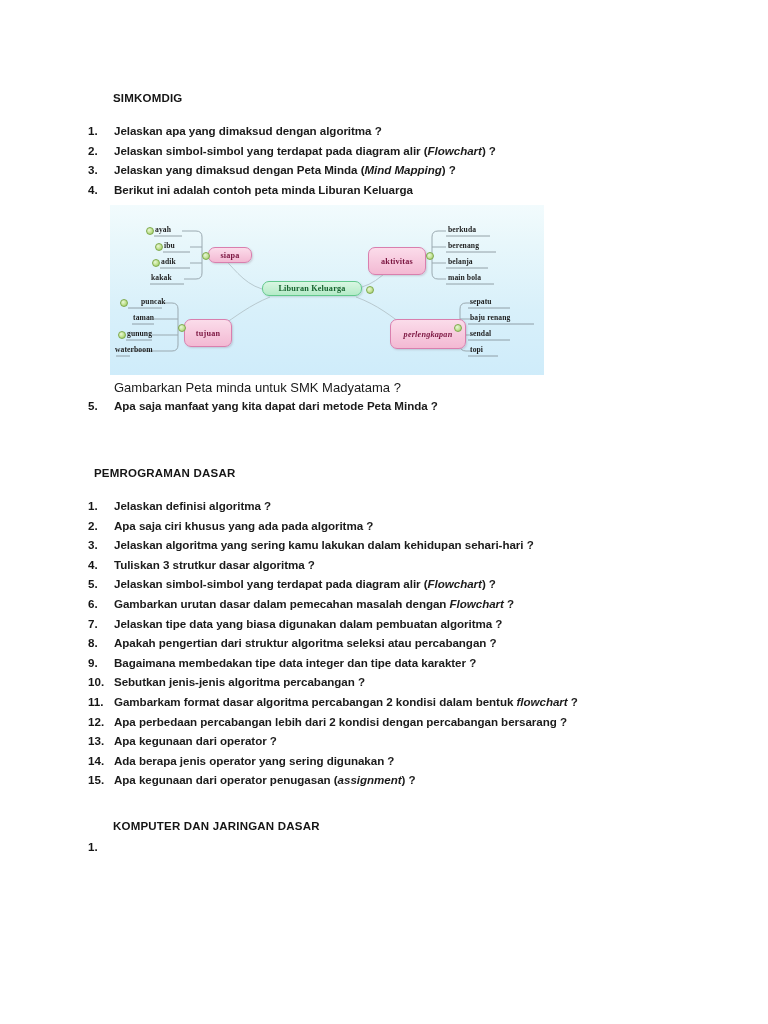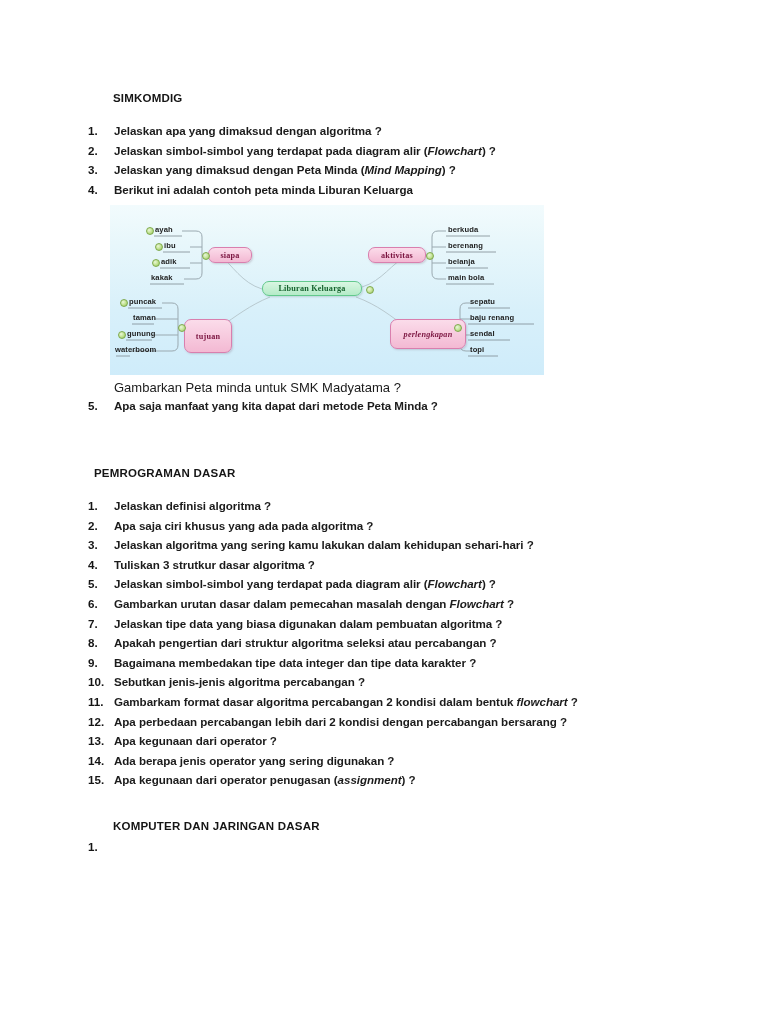--- a/index.html
+++ b/index.html
@@ -102,21 +102,21 @@
     background: linear-gradient(to bottom, #fbdcea 0%, #f3b9d3 100%);
     border: 1px solid #d97fae;
     color: #7b1540;
     box-shadow: 1px 1px 2px rgba(120,90,110,0.25);
   }
 
   .leaf {
     position: absolute;
     font-size: 7.6px;
     font-weight: bold;
-    font-family: Liberation Sans, sans-serif;
+    font-family: Liberation Serif, serif;
     color: #1d1d1d;
     white-space: nowrap;
     letter-spacing: 0.1px;
   }
 
   .bullet {
     position: absolute;
     width: 6px;
     height: 6px;
     border-radius: 50%;
@@ -233,31 +233,31 @@
     <span class="collapse-dot" style="left:92px; top:47px;"></span>
 
     <span class="bullet" style="left:36px; top:22px;"></span>
     <span class="leaf" style="left:45px; top:20px;">ayah</span>
     <span class="bullet" style="left:45px; top:38px;"></span>
     <span class="leaf" style="left:54px; top:36px;">ibu</span>
     <span class="bullet" style="left:42px; top:54px;"></span>
     <span class="leaf" style="left:51px; top:52px;">adik</span>
     <span class="leaf" style="left:41px; top:68px;">kakak</span>
 
-    <div class="node node-branch" style="left:74px; top:114px; width:48px; height:34px;">tujuan</div>
+    <div class="node node-branch" style="left:74px; top:114px; width:48px; height:28px;">tujuan</div>
     <span class="collapse-dot" style="left:68px; top:119px;"></span>
 
     <span class="bullet" style="left:10px; top:94px;"></span>
-    <span class="leaf" style="left:19px; top:92px;">puncak</span>
+    <span class="leaf" style="left:19px; top:92px;padding-left:12px;">puncak</span>
     <span class="leaf" style="left:23px; top:108px;">taman</span>
     <span class="bullet" style="left:8px; top:126px;"></span>
     <span class="leaf" style="left:17px; top:124px;">gunung</span>
     <span class="leaf" style="left:5px; top:140px;text-align:center;">waterboom</span>
 
-    <div class="node node-branch" style="left:258px; top:42px; width:58px; height:16px;">aktivitas</div>
+    <div class="node node-branch" style="left:258px; top:42px; width:58px; height:28px;">aktivitas</div>
     <span class="collapse-dot" style="left:316px; top:47px;"></span>
 
     <span class="leaf" style="left:338px; top:20px;">berkuda</span>
     <span class="leaf" style="left:338px; top:36px;">berenang</span>
     <span class="leaf" style="left:338px; top:52px;">belanja</span>
     <span class="leaf" style="left:338px; top:68px;">main bola</span>
 
     <div class="node node-branch" style="left:280px; top:114px; width:76px; height:30px;font-style:italic;">perlengkapan</div>
     <span class="collapse-dot" style="left:344px; top:119px;"></span>
 

